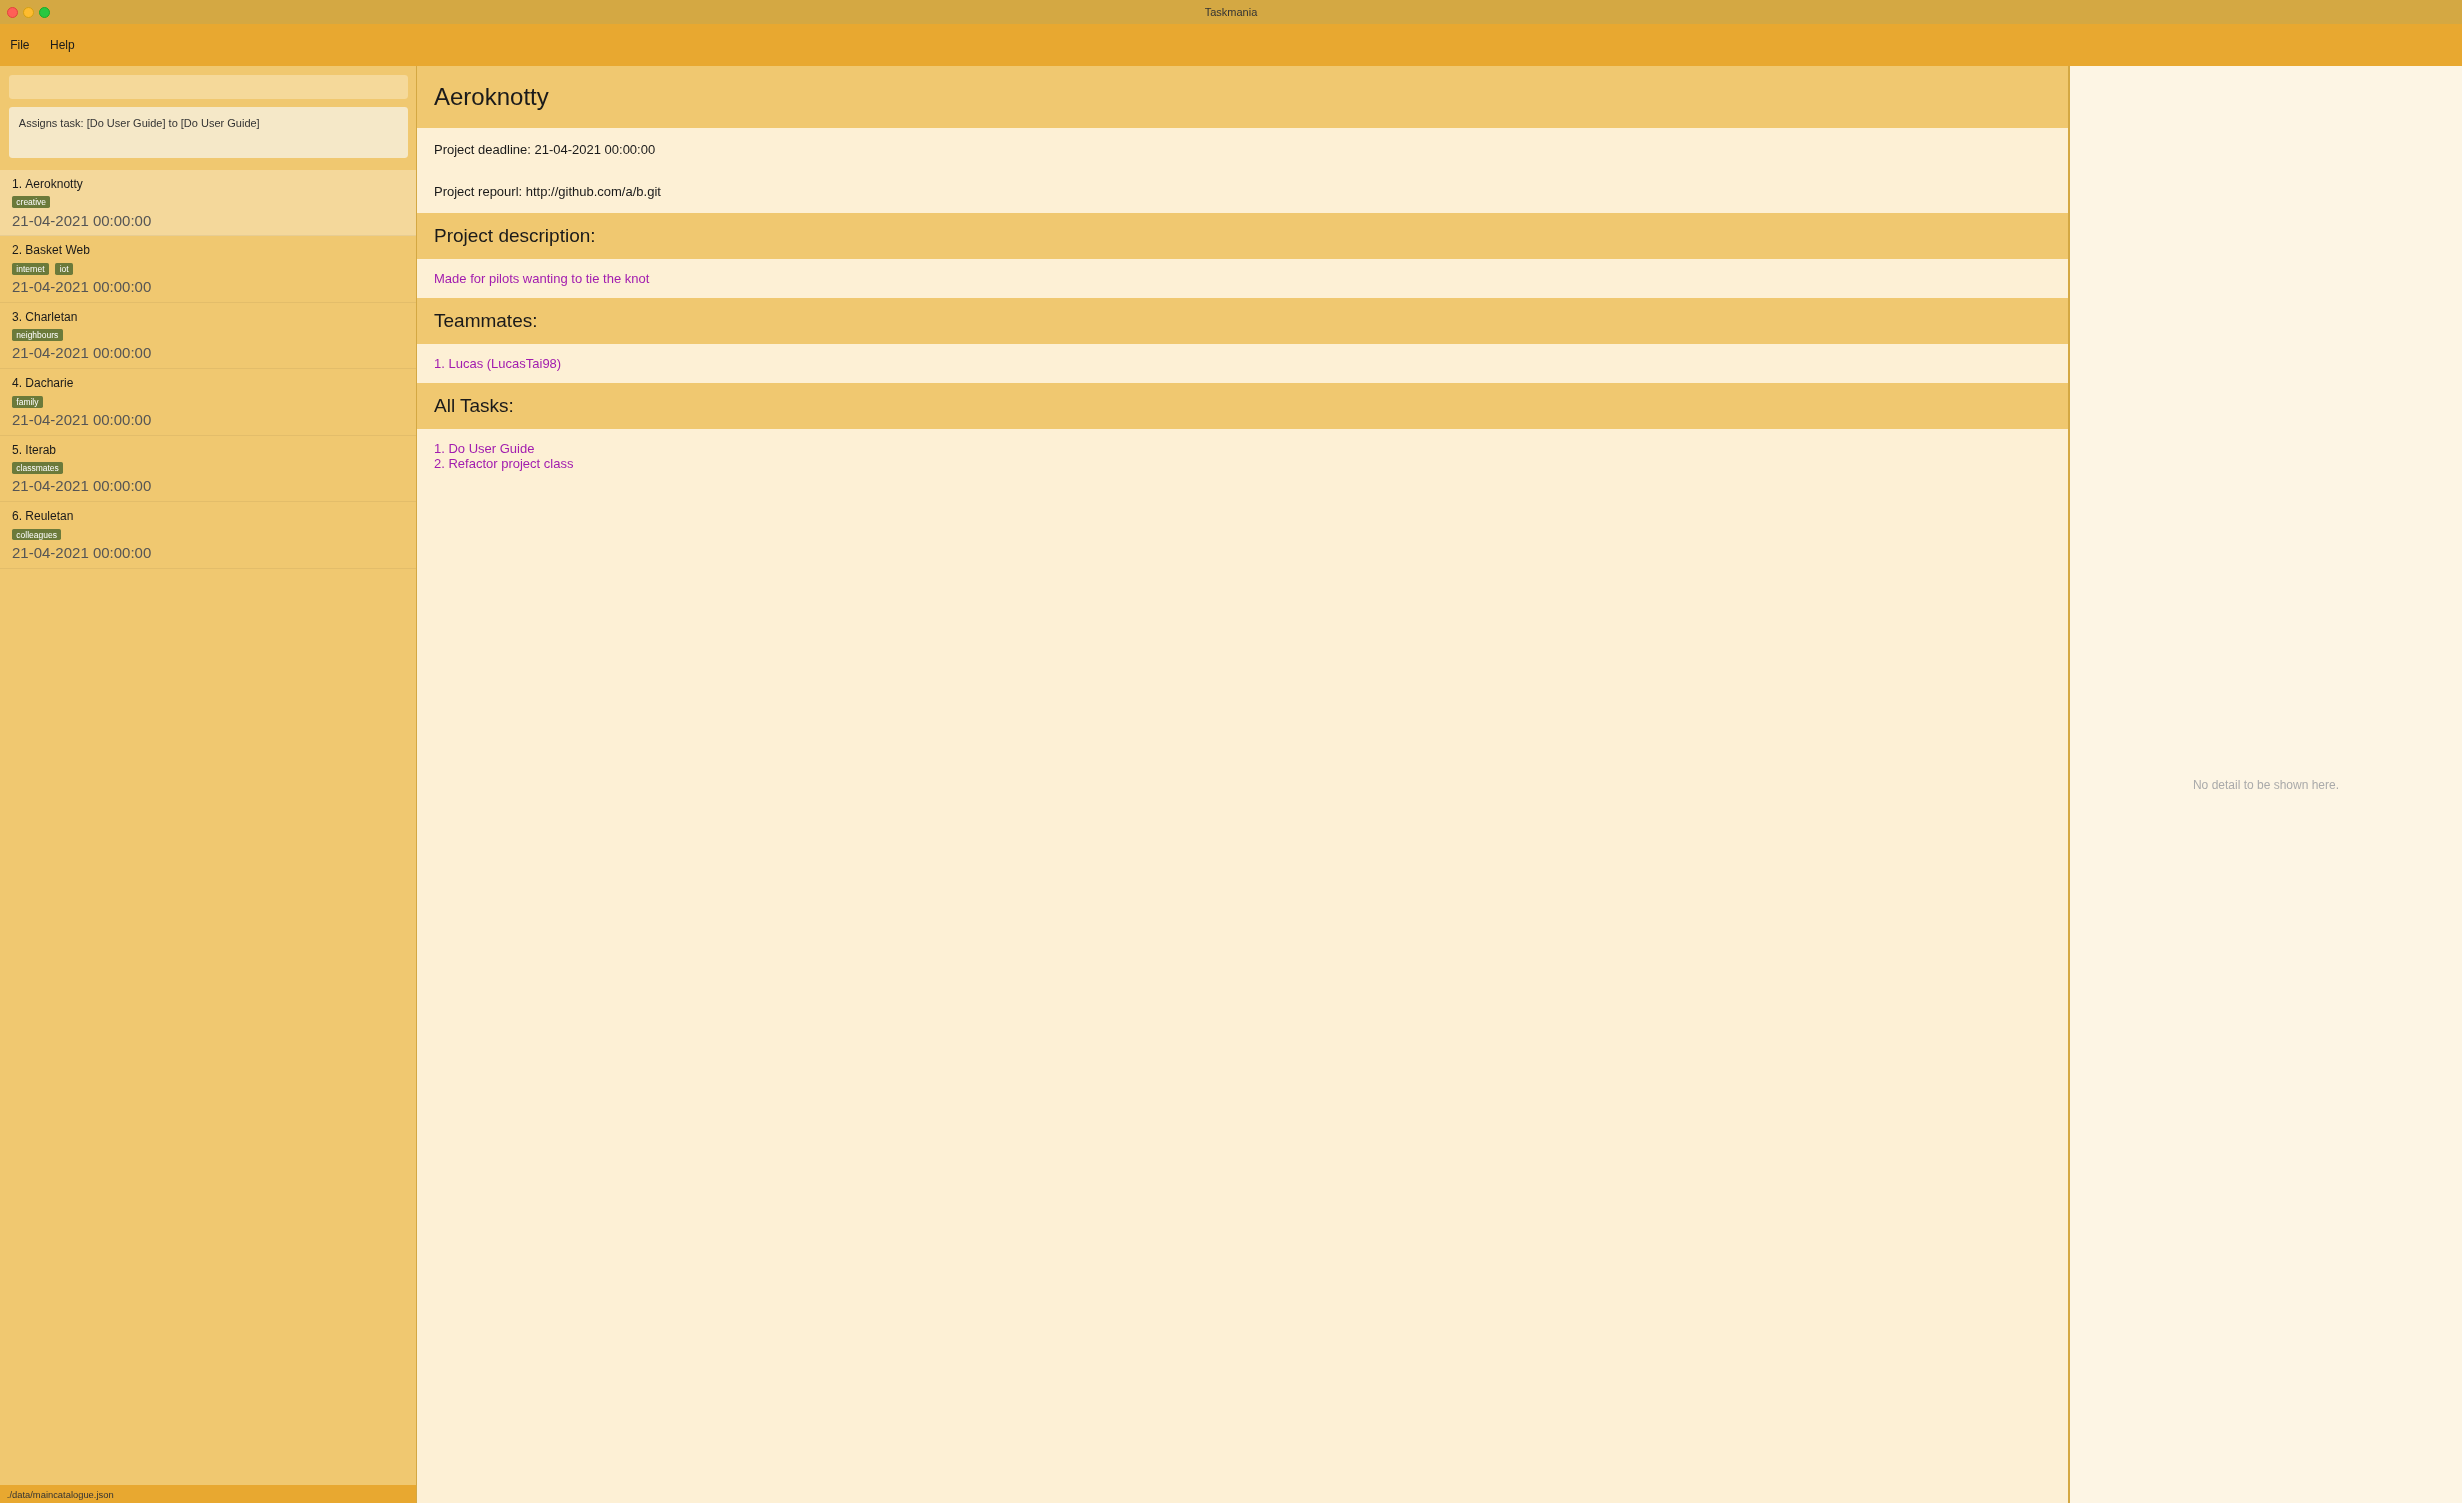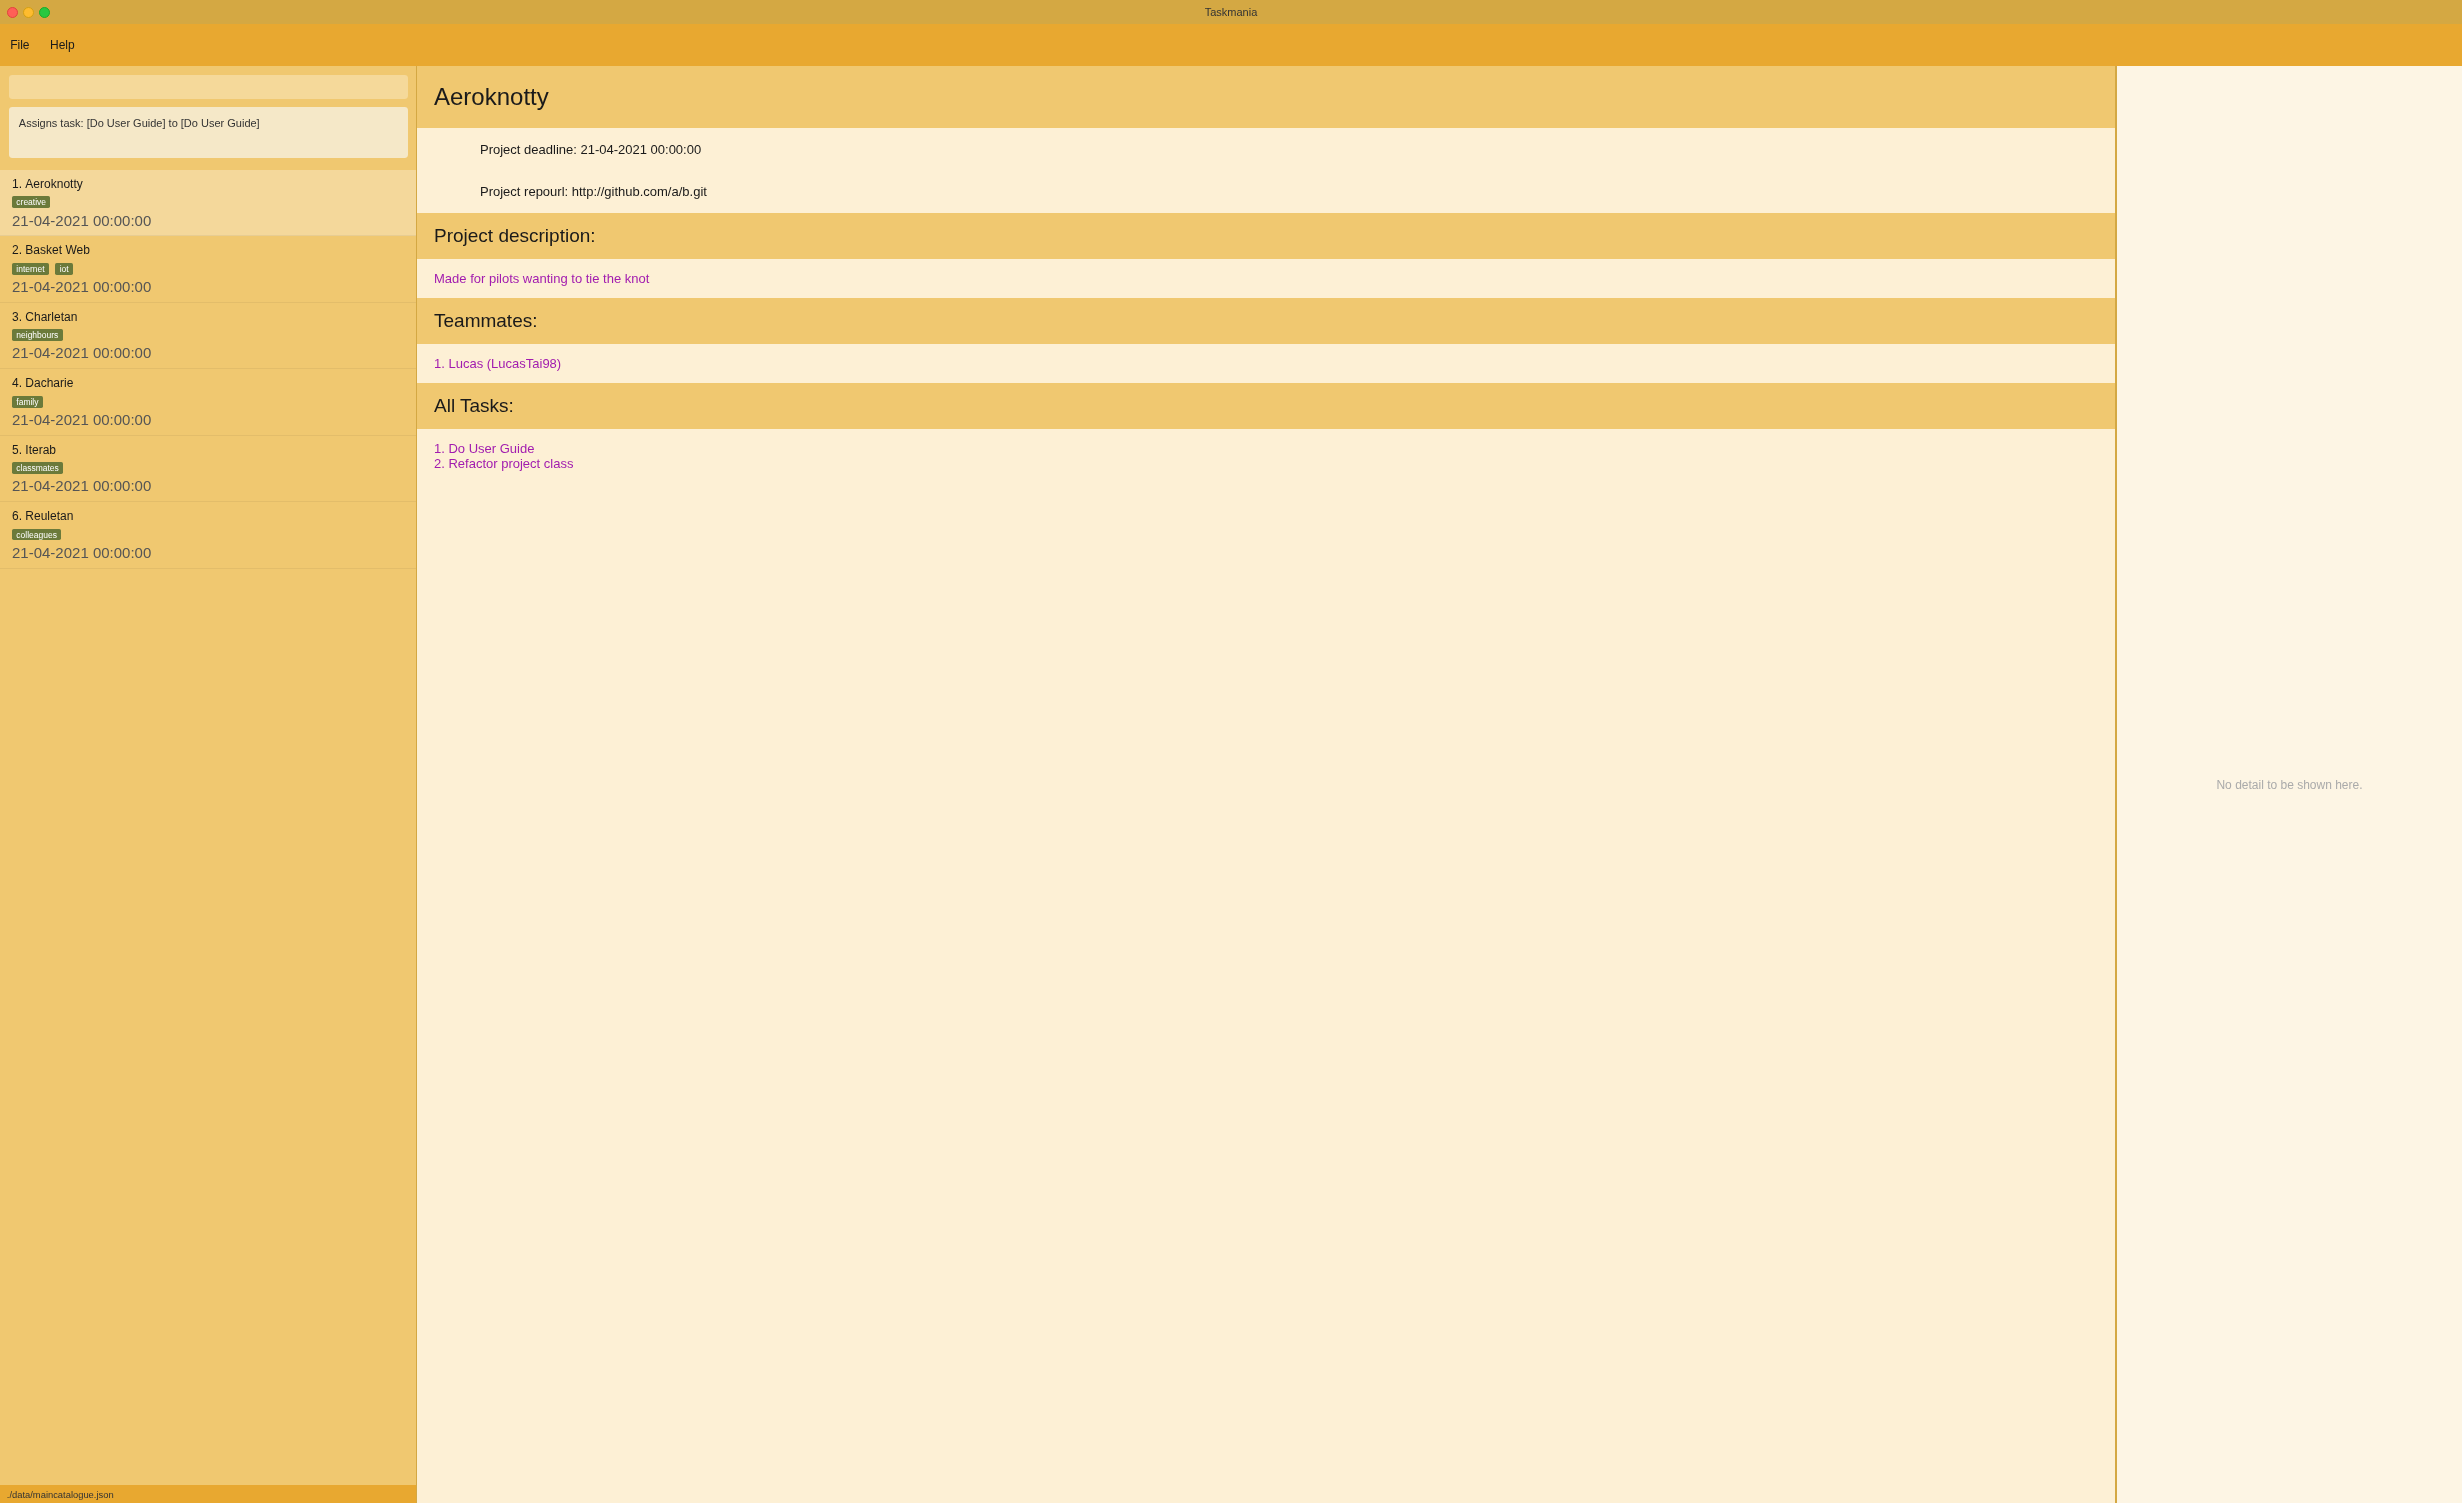--- a/index.html
+++ b/index.html
@@ -160,21 +160,20 @@
     }
     .project-title-text {
       font-size: 24px;
       color: #1a1a1a;
       font-weight: 400;
     }
 
     .info-section {
       padding: 13.7px 17px;
       background: #fdf0d5;
-      margin-left: 46px;
     }
 
     .info-text {
       font-size: 13px;
       color: #1a1a1a;
     }
 
     .section-header {
       background: #f0c870;
       padding: 12px 17px;
@@ -189,21 +188,21 @@
       padding: 12px 17px;
       background: #fdf0d5;
     }
     .section-content-text {
       font-size: 13px;
       color: #a21caf;
     }
 
     
     .right-panel {
-      width: 346px;
+      width: 393px;
       background: #fdf5e4;
       display: flex;
       align-items: center;
       justify-content: center;
       flex-shrink: 0;
       border-left: 0.9px solid #d4a843;
     }
 
     .no-detail-text {
       font-size: 12px;

